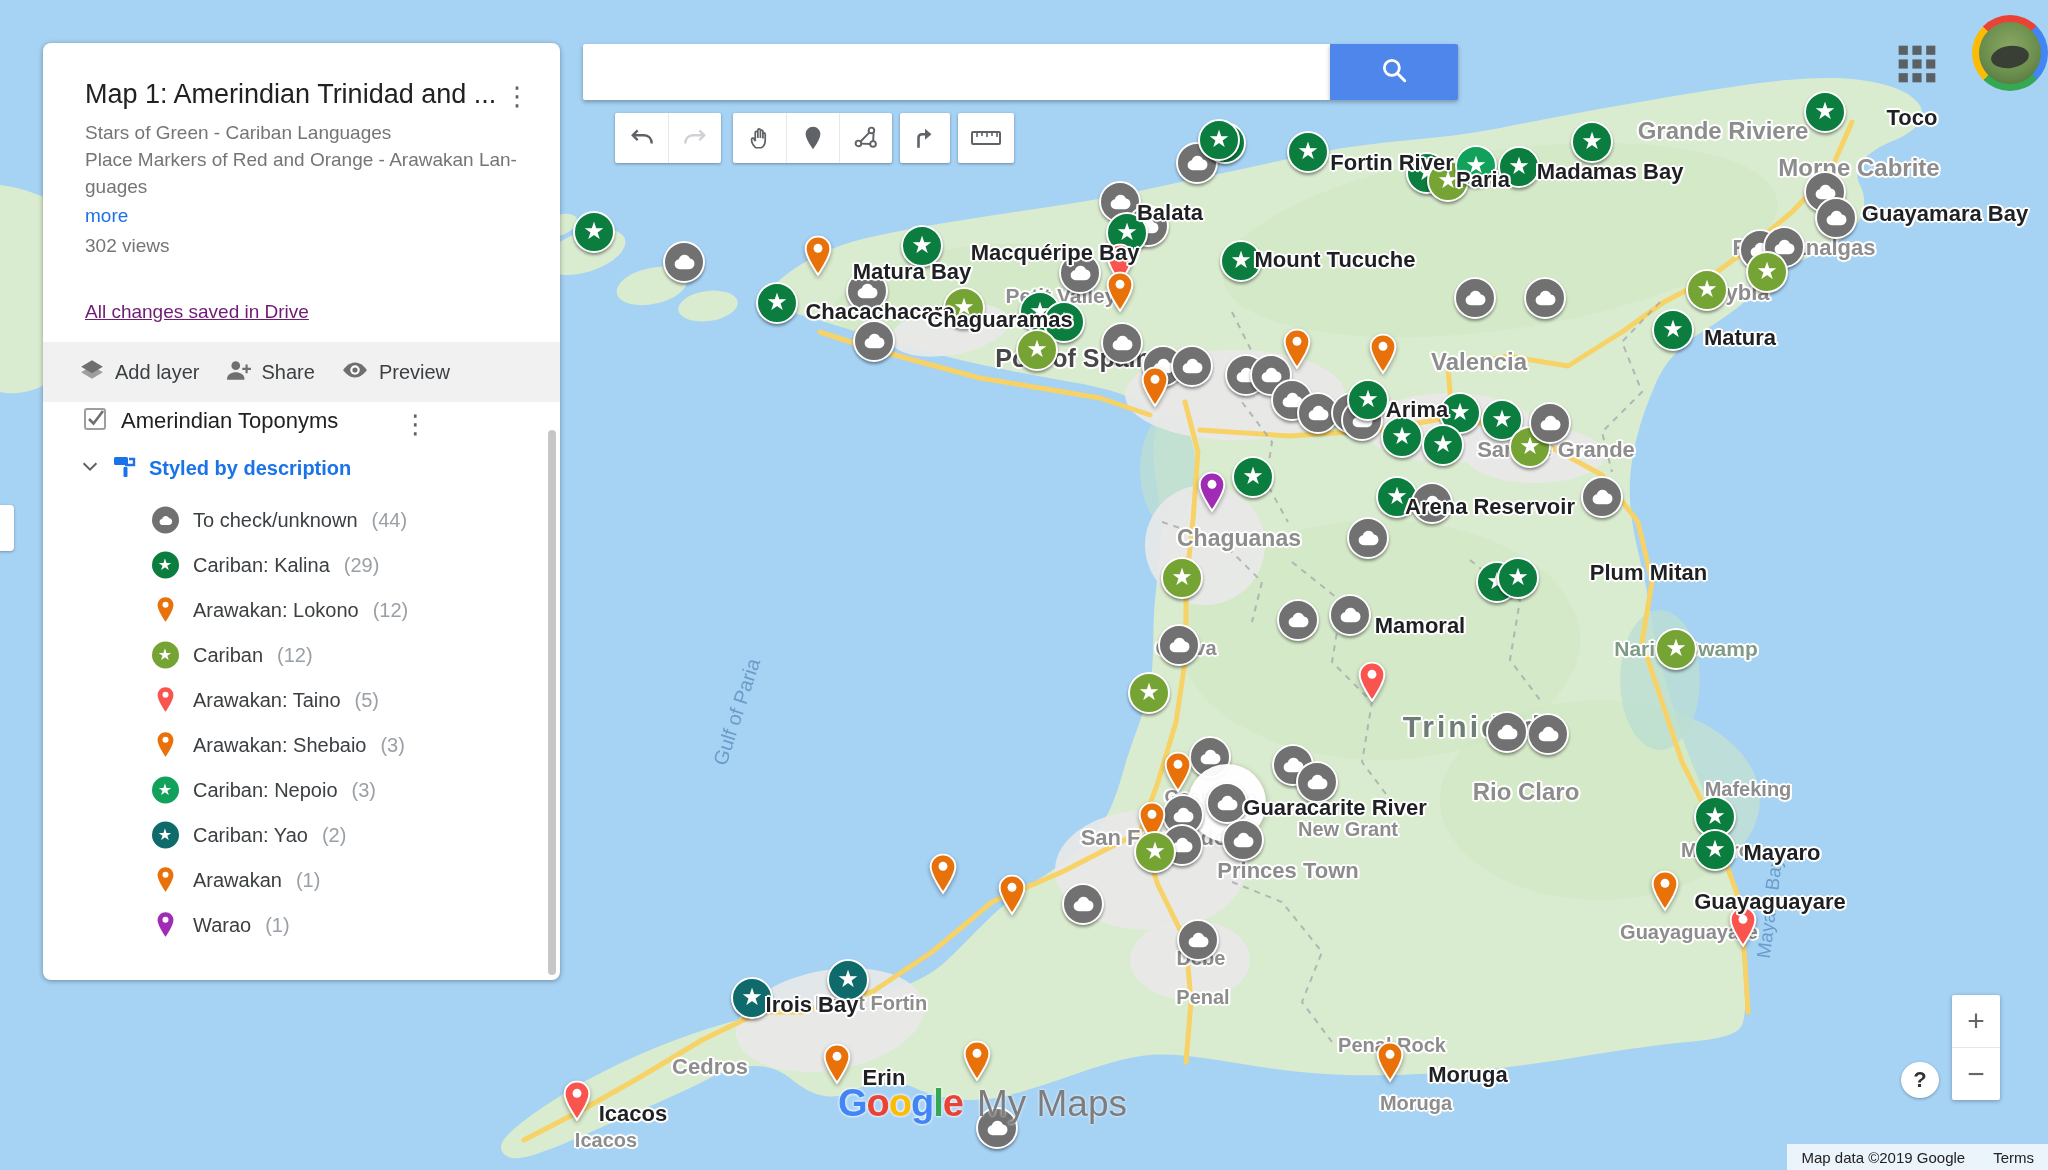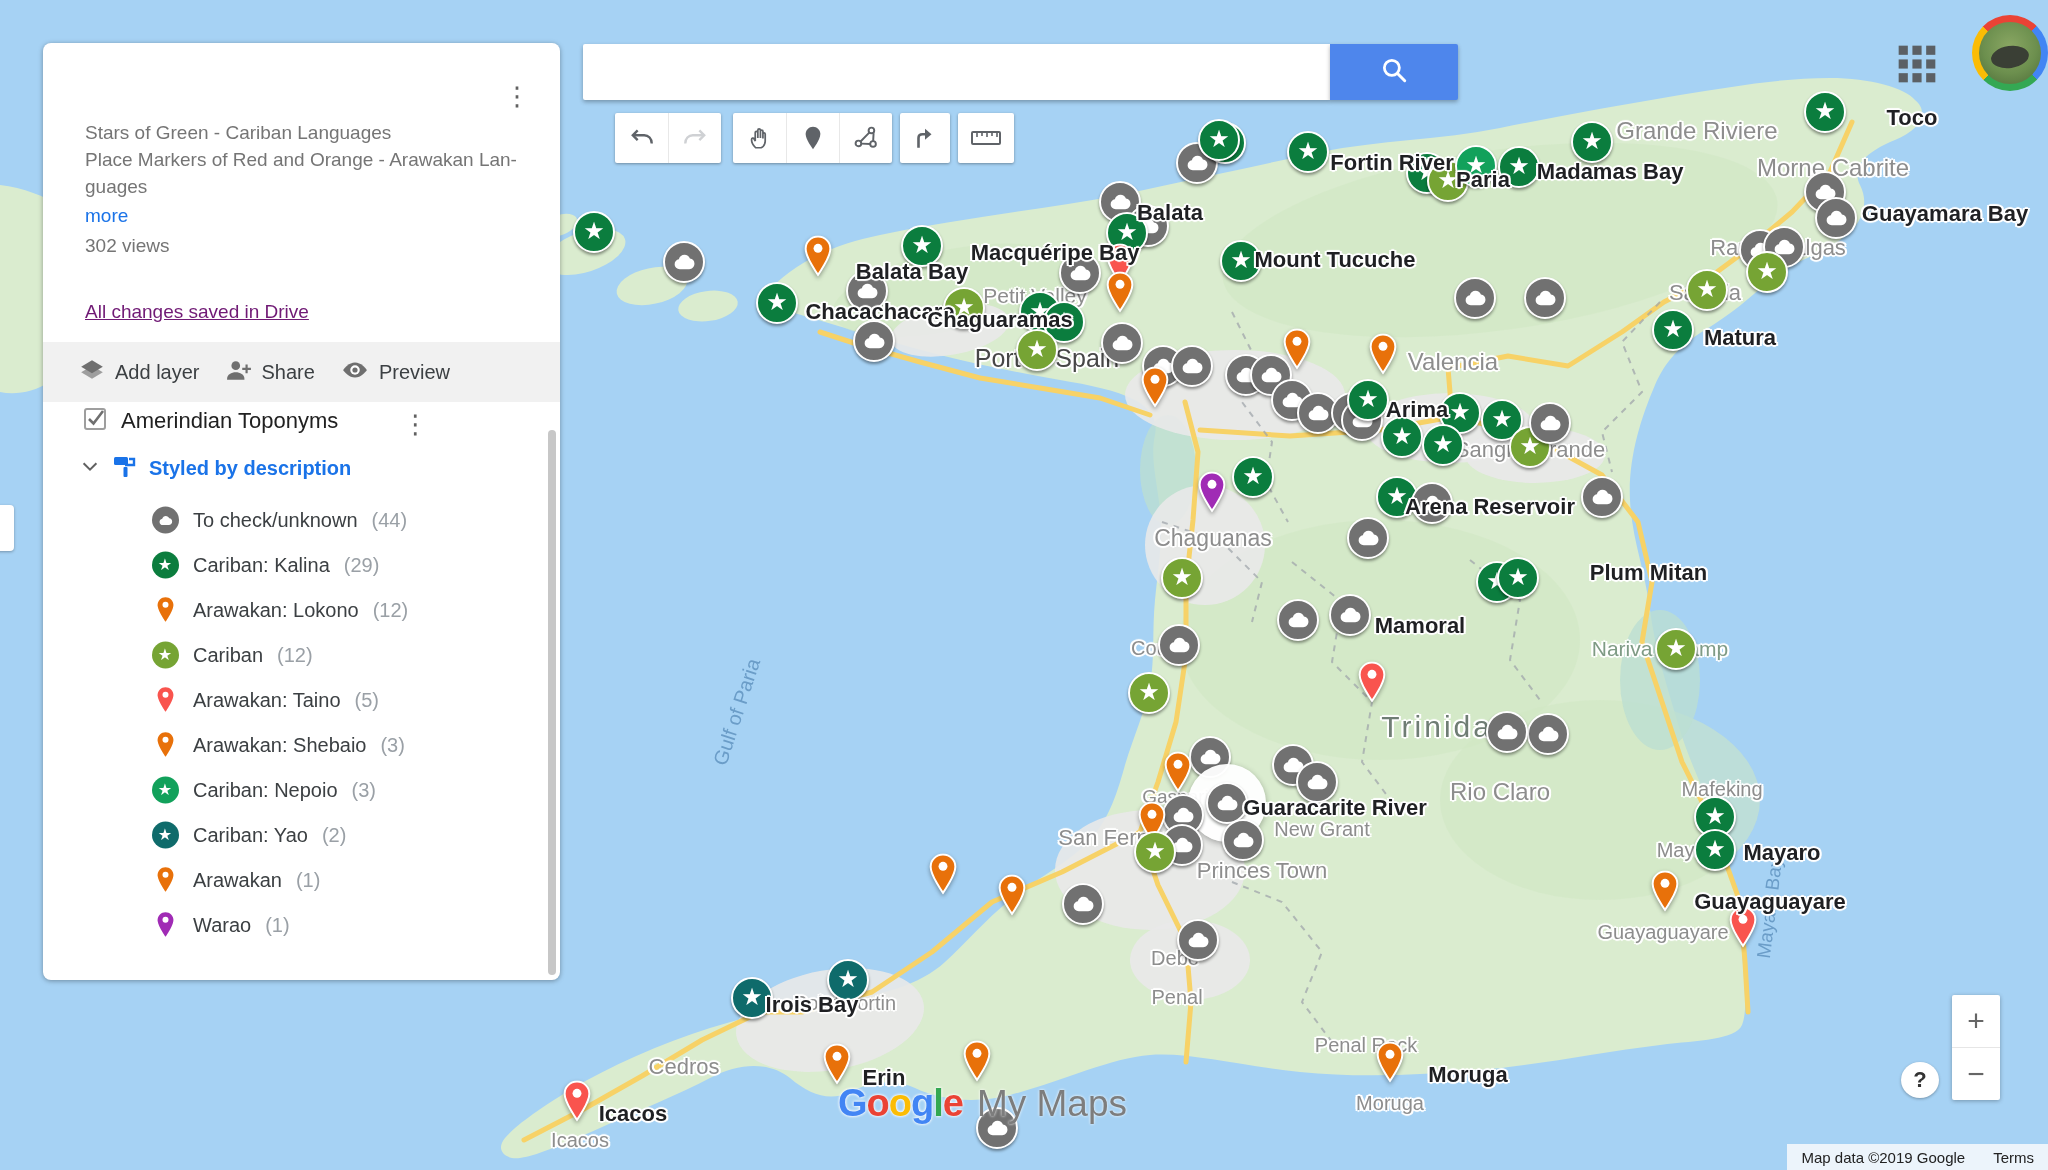--- a/index.html
+++ b/index.html
@@ -5,21 +5,21 @@
   * { margin:0; padding:0; box-sizing:border-box; }
   html,body { width:2048px; height:1170px; overflow:hidden; }
   body { font-family:"Liberation Sans", sans-serif; position:relative; background:#a6d2f4; }
   #stage { position:absolute; inset:0; width:2048px; height:1170px; }
   #basemap { position:absolute; left:0; top:0; }
 
   
   .lbl { position:absolute; white-space:nowrap; transform:translate(-50%,-50%);
          text-shadow:-2px -1px 0 #fff,2px -1px 0 #fff,-2px 1px 0 #fff,2px 1px 0 #fff,0 2px 1px #fff,0 -2px 1px #fff; }
   .lbl.black { color:#1f2023; font-weight:700; font-size:22px; }
-  .lbl.base  { color:#8d8d8d; font-weight:400; }
+  .lbl.base  { color:#8d8d8d; font-weight:700;margin-left:26px; }
   .lbl.water { color:#6b9dc8; font-weight:400; text-shadow:none; }
 
   
   .mk { position:absolute; transform:translate(-50%,-50%); border-radius:50%;
         border:2.5px solid #fff; box-shadow:0 2px 3px rgba(0,0,0,.4);
         display:flex; align-items:center; justify-content:center; }
   .mk-map { width:42px; height:42px; }
   .mk .st { color:#fff; font-size:24px; line-height:1; transform:translateY(-1px); }
   .mk-cloud svg { width:26px; height:22px; }
   .mk-pin { position:absolute; transform:translate(-50%,-58%); filter:drop-shadow(0 2px 2px rgba(0,0,0,.35)); }
@@ -571,40 +571,41 @@
     </div>
   <div id="marker-labels-layer">
       <div class="lbl black" style="left: 1912px; top: 118px;">Toco</div>
       <div class="lbl black" style="left: 1392px; top: 163px;">Fortin River</div>
       <div class="lbl black" style="left: 1483px; top: 180px;">Paria</div>
       <div class="lbl black" style="left: 1610px; top: 172px;">Madamas Bay</div>
       <div class="lbl black" style="left: 1945px; top: 214px;">Guayamara Bay</div>
       <div class="lbl black" style="left: 1170px; top: 213px;">Balata</div>
       <div class="lbl black" style="left: 1055px; top: 253px;">Macquéripe Bay</div>
       <div class="lbl black" style="left: 1335px; top: 260px;">Mount Tucuche</div>
-      <div class="lbl black" style="left: 912px; top: 272px;">Balata Bay</div>
+      <div class="lbl black" style="left: 912px; top: 272px;">Matura Bay</div>
       <div class="lbl black" style="left: 880px; top: 312px;">Chacachacare</div>
       <div class="lbl black" style="left: 1000px; top: 320px;">Chaguaramas</div>
       <div class="lbl black" style="left: 1740px; top: 338px;">Matura</div>
       <div class="lbl black" style="left: 1417px; top: 410px;">Arima</div>
       <div class="lbl black" style="left: 1490px; top: 507px;">Arena Reservoir</div>
       <div class="lbl black" style="left: 1640px; top: 573px; padding-left: 17px;">Plum Mitan</div>
       <div class="lbl black" style="left: 1420px; top: 626px;">Mamoral</div>
       <div class="lbl black" style="left: 1335px; top: 808px;">Guaracarite River</div>
       <div class="lbl black" style="left: 1782px; top: 853px;">Mayaro</div>
       <div class="lbl black" style="left: 1770px; top: 902px;">Guayaguayare</div>
       <div class="lbl black" style="left: 812px; top: 1005px;">Irois Bay</div>
       <div class="lbl black" style="left: 884px; top: 1078px;">Erin</div>
       <div class="lbl black" style="left: 633px; top: 1114px;">Icacos</div>
       <div class="lbl black" style="left: 1468px; top: 1075px;">Moruga</div>
     </div>
 
   <div id="edge-box"></div>
 
   <div id="panel">
+    <div id="panel-title">Map 1: Amerindian Trinidad and ...</div>
     <div class="menu-dots" id="panel-menu">⋮</div>
     <div class="desc-line" style="top:79px">Stars of Green - Cariban Languages</div>
     <div class="desc-line" style="top:106px">Place Markers of Red and Orange - Arawakan Lan-</div>
     <div class="desc-line" style="top:133px">guages</div>
     <div id="more-link">more</div>
     <div id="views">302 views</div>
     <div id="saved">All changes saved in Drive</div>
 
     <div id="actions-bar">
       <div class="action-btn">

